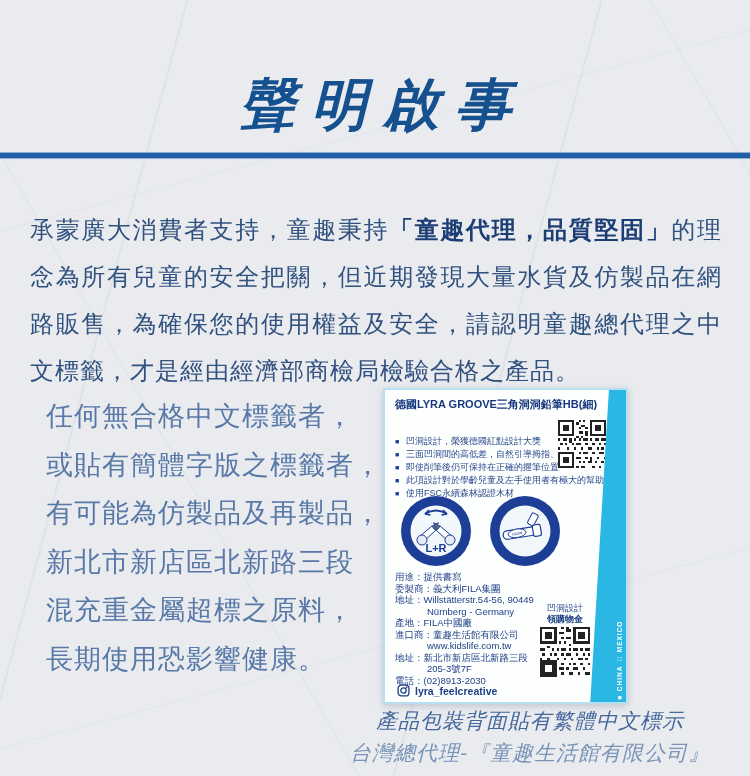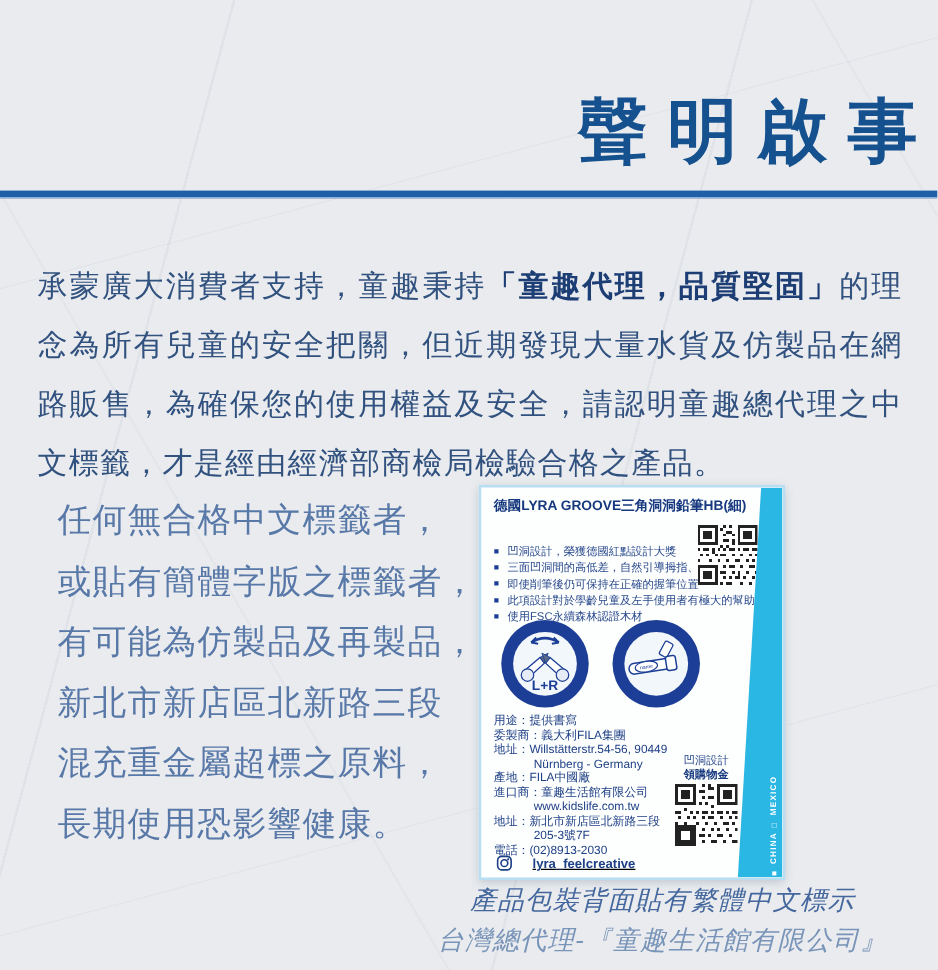--- a/index.html
+++ b/index.html
@@ -12,22 +12,22 @@
     position:relative;width:750px;height:776px;
     background-color:#e9ebee;
     background-image:
       repeating-linear-gradient(105deg, transparent 0 180px, rgba(140,150,170,.10) 180px 182px, transparent 182px 400px),
       repeating-linear-gradient(-15deg, transparent 0 220px, rgba(140,150,170,.08) 220px 221px, transparent 221px 500px),
       repeating-linear-gradient(60deg, transparent 0 310px, rgba(150,160,175,.07) 310px 312px, transparent 312px 640px);
   }
   
   .page-title{
     position:absolute;top:68px;left:0;width:100%;
-    text-align:right;font-size:56px;font-weight:800;
-    color:#15508f;letter-spacing:16px;text-indent:16px;
+    text-align:center;font-size:56px;font-weight:800;
+    color:#15508f;letter-spacing:16px;text-indent:16px;font-style:italic;
   }
   .divider{
     position:absolute;top:152px;left:0;width:750px;height:7px;
     background:linear-gradient(#8fb0d4 0 1px,#1f5fa8 1px 6px,#8fb0d4 6px 7px);
   }
   
   .intro{
     position:absolute;top:206px;left:30px;width:692px;
     font-size:24px;line-height:47px;color:#31517f;
     text-align:justify;letter-spacing:1px;
@@ -62,21 +62,21 @@
     position:absolute;top:181px;left:10px;width:170px;
     font-size:9.5px;line-height:11.5px;color:#1d3f85;
   }
   .info .indent{padding-left:32px;}
   .joinbox{
     position:absolute;top:213px;right:30px;width:62px;text-align:center;
   }
   .join1{font-size:9px;color:#2a4a8c;line-height:11px;}
   .join2{font-size:9px;font-weight:800;color:#16387e;line-height:11px;}
   .insta{
-    position:absolute;top:294px;left:12px;display:flex;align-items:flex-end;gap:16px;text-decoration:underline;
+    position:absolute;top:294px;left:12px;display:flex;align-items:flex-end;gap:5px;
   }
   .insta .handle{font-size:10.5px;font-weight:800;color:#1d3f85;}
   .band{
     position:absolute;top:0;right:0;width:38px;height:100%;
     background:#2bb7e3;
     clip-path:polygon(55% 0,100% 0,100% 100%,6% 100%);
   }
   .band-text{
     position:absolute;top:0;right:3px;height:100%;
     display:flex;align-items:center;

